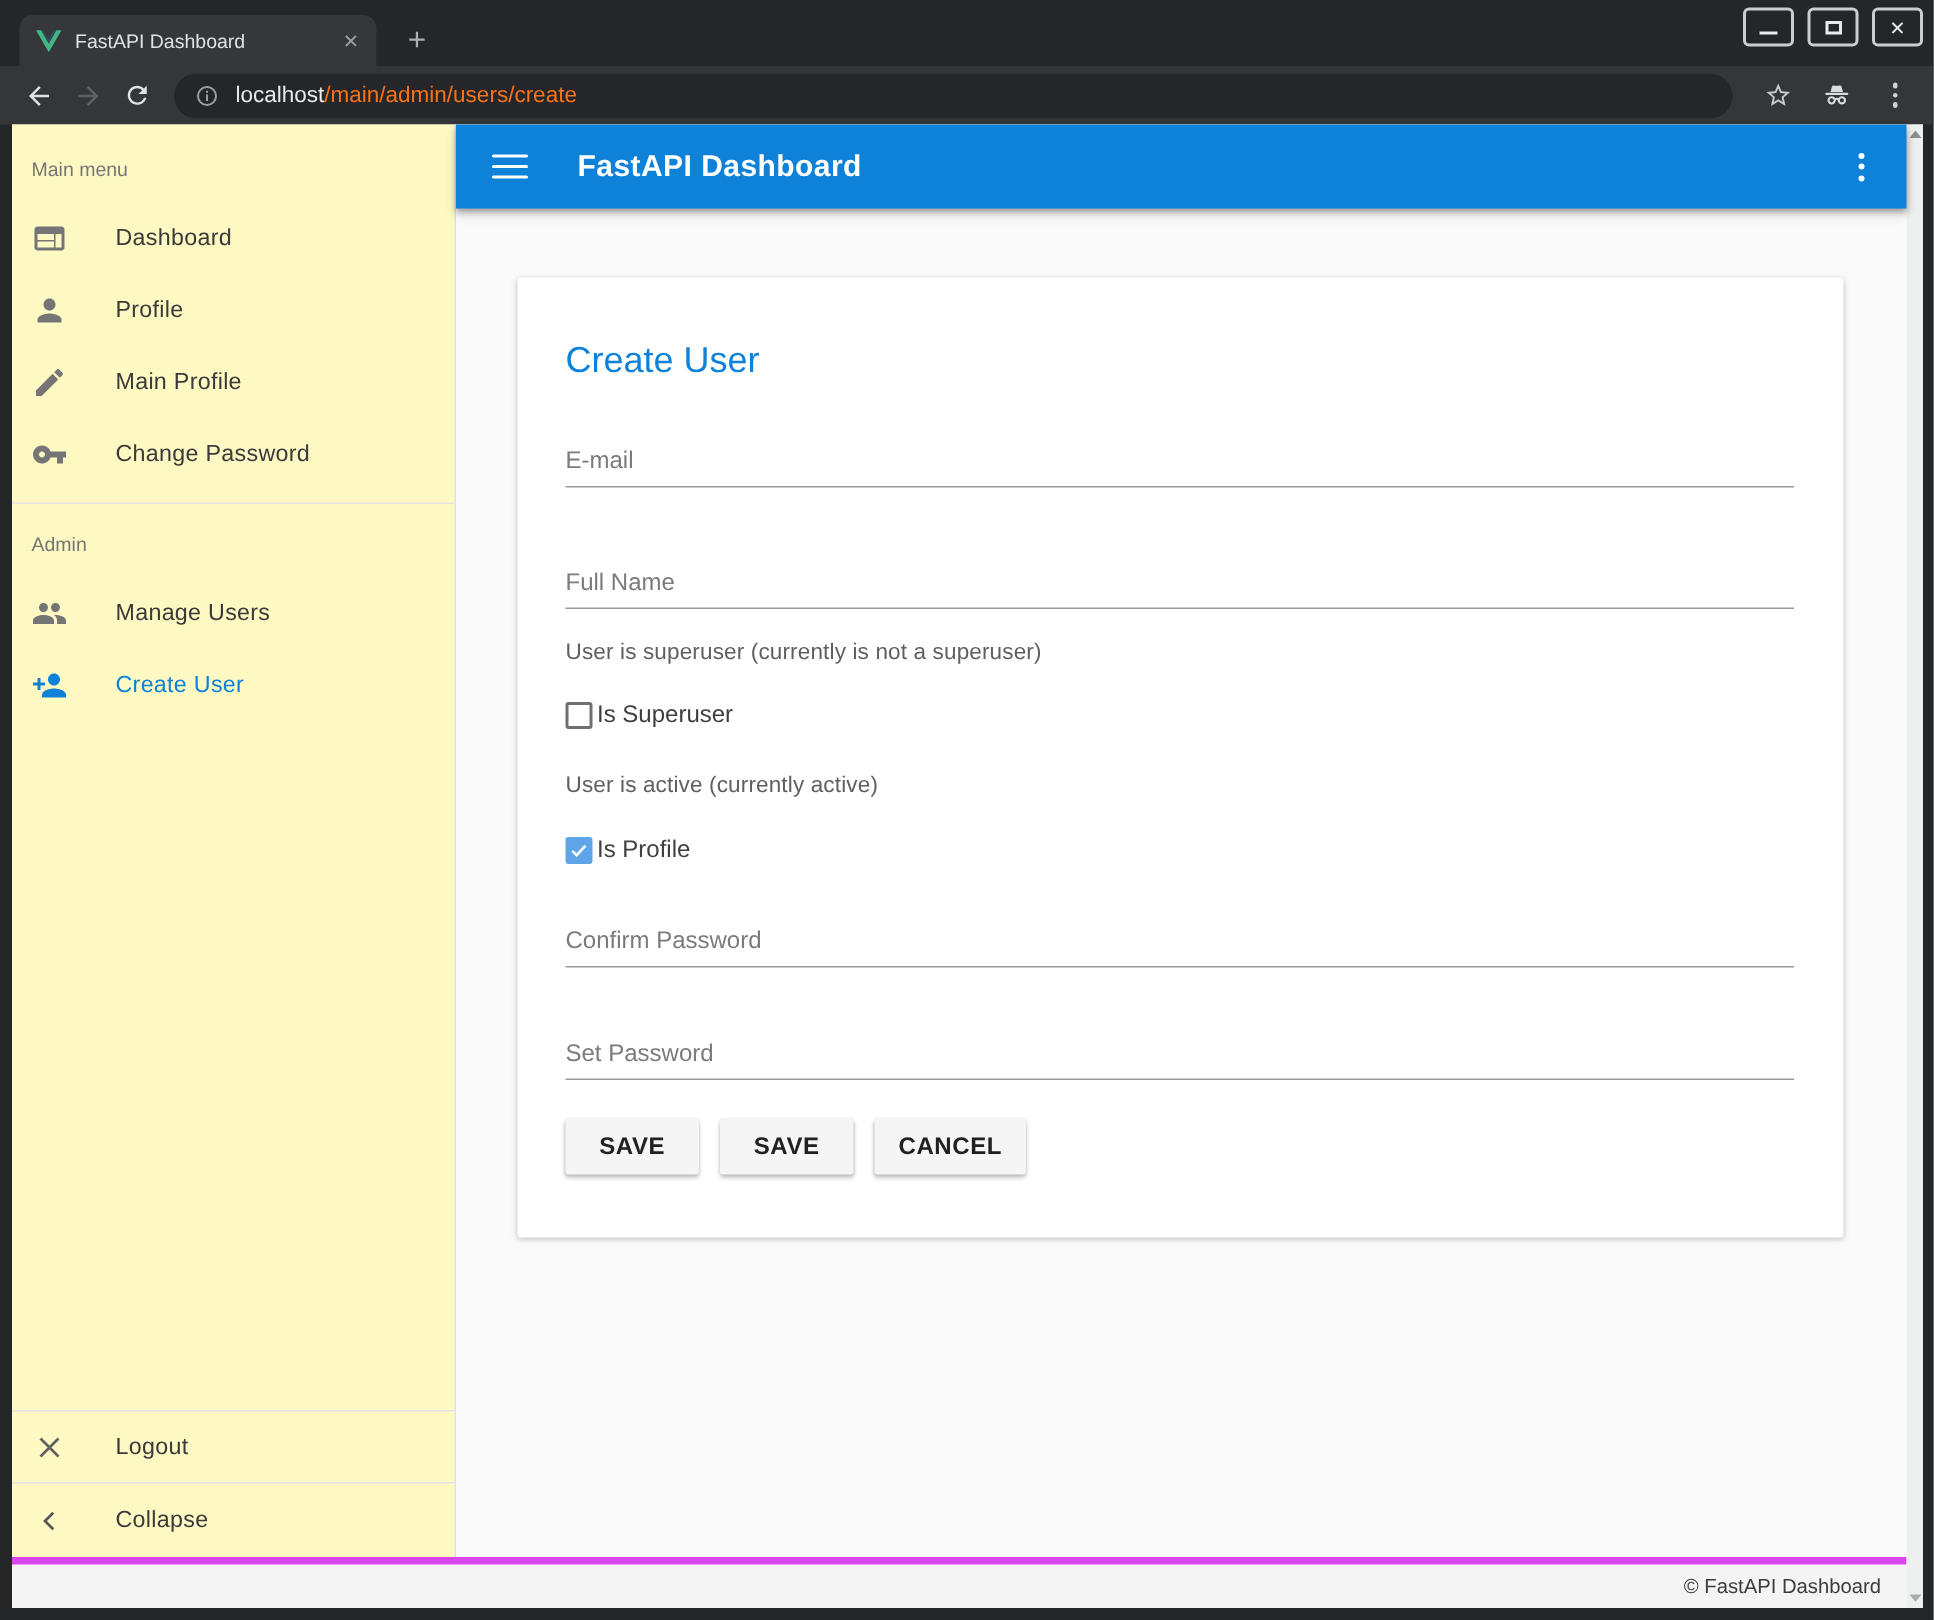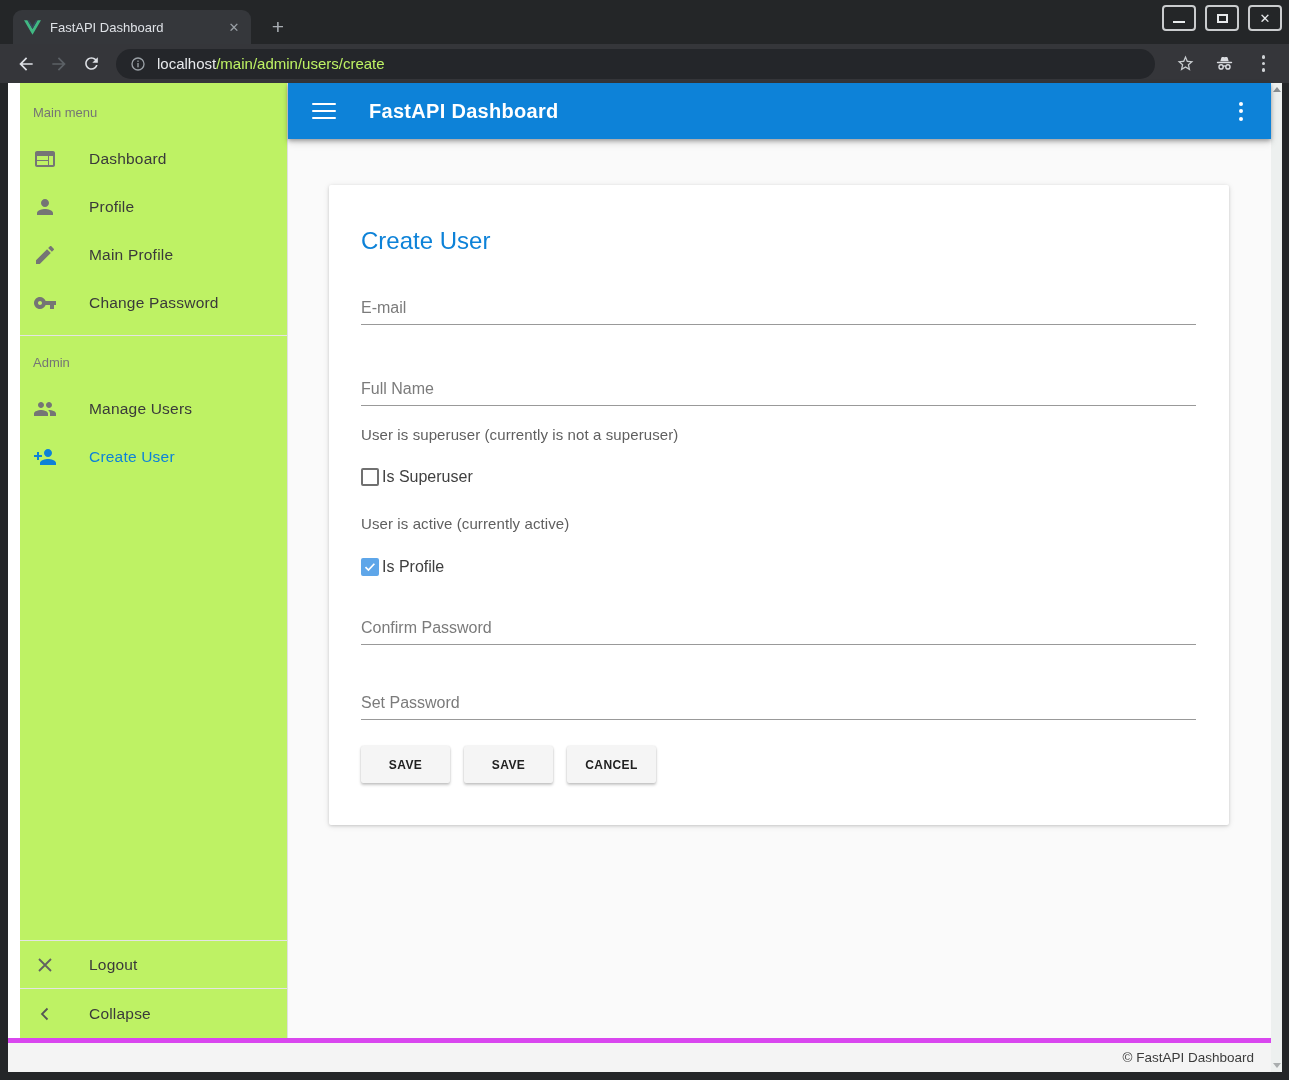--- a/index.html
+++ b/index.html
@@ -28,41 +28,41 @@
   .glyph-close { color:#e8eaec; font-size:13px; line-height:1; }
 
   
   .toolbar { height:39px; margin:0 -7px 0 -8px; background:#35363a; display:flex;
              align-items:center; padding:0 9px; }
   .nav-ic { width:33px; height:33px; display:flex; align-items:center; justify-content:center; }
   .omnibox { flex:1; height:30px; background:#24262a; border-radius:15px; margin:0 14px 0 8px;
              display:flex; align-items:center; padding:0 14px; gap:11px; min-width:0; }
   .url { font-size:15px; white-space:nowrap; overflow:hidden; }
   .url .host { color:#e8eaed; }
-  .url .path { color:#bef264; }
+  .url .path { color:#f97316; }
   .tool-right { display:flex; align-items:center; gap:6px; }
   .kebab { display:flex; flex-direction:column; gap:3px; align-items:center; }
   .kebab i { width:3.5px; height:3.5px; border-radius:50%; background:#d0d3d6; }
 
   
   .viewport { flex:1; display:flex; min-height:0; background:#fff; }
   .page { flex:1; display:flex; flex-direction:column; min-width:0; }
   .page-main { flex:1; display:flex; min-height:0; }
 
   
   .vscrollbar { width:11px; background:#edf0ef; display:flex; flex-direction:column;
                 justify-content:space-between; align-items:center; padding:4px 0; }
   .arr-up { width:0; height:0; border-left:4px solid transparent; border-right:4px solid transparent;
             border-bottom:5px solid #898e91; }
   .arr-down { width:0; height:0; border-left:4px solid transparent; border-right:4px solid transparent;
               border-top:5px solid #a9adae; }
 
   
-  .sidebar { width:268px; background:#bef264; border-right:1px solid #e0e0e0;
-             display:flex; flex-direction:column;margin-left:12px; }
+  .sidebar { width:296px; background:#fef9c3; border-right:1px solid #e0e0e0;
+             display:flex; flex-direction:column; }
   .side-label { padding:22px 13px 15px; font-size:13px; color:#757575; }
   .side-label.admin { padding-top:19px; }
   .side-item { height:48px; display:flex; align-items:center; padding:0 13px; gap:32px; cursor:pointer; }
   .side-item .ic { width:24px; height:24px; flex:0 0 auto; }
   .side-item .ic svg { fill:#757575; }
   .side-item .lbl { font-size:15.5px; color:#3a3a3a; letter-spacing:.2px; }
   .side-item.active .lbl { color:#0d82d8; }
   .side-item.active .ic svg { fill:#0d82d8; }
   .side-divider { border-top:1px solid #e4e4e4; margin-top:8px; }
   .side-spacer { flex:1; }
@@ -101,21 +101,21 @@
   .checkbox { width:18px; height:18px; border:2px solid #707070; border-radius:2px;
               display:flex; align-items:center; justify-content:center; cursor:pointer; }
   .checkbox svg { display:none; }
   .checkbox.checked { border-color:#5ea6e9; background:#5ea6e9; }
   .checkbox.checked svg { display:block; }
   .cblabel { font-size:16px; color:#3f3f3f; }
   .note2 { margin-top:28px; }
 
   .btnrow { margin-top:26px; display:flex; gap:14px; }
   .btn { height:37px; min-width:89px; padding:0 16px; background:#f5f5f5; border:none;
-         border-radius:2px; font-family:inherit; font-size:12px; font-weight:bold; color:#212121;
+         border-radius:2px; font-family:inherit; font-size:16px; font-weight:bold; color:#212121;
          letter-spacing:.4px; box-shadow:0 2px 3px rgba(0,0,0,.22), 0 0 2px rgba(0,0,0,.12);
          cursor:pointer; }
 
   .page-footer { height:34px; background:#f4f4f4; border-top:5px solid #d946ef;
                  display:flex; align-items:center; justify-content:flex-end;
                  padding-right:17px; font-size:13.5px; color:#3c3c3c; }
 </style>
 </head>
 <body>
 

